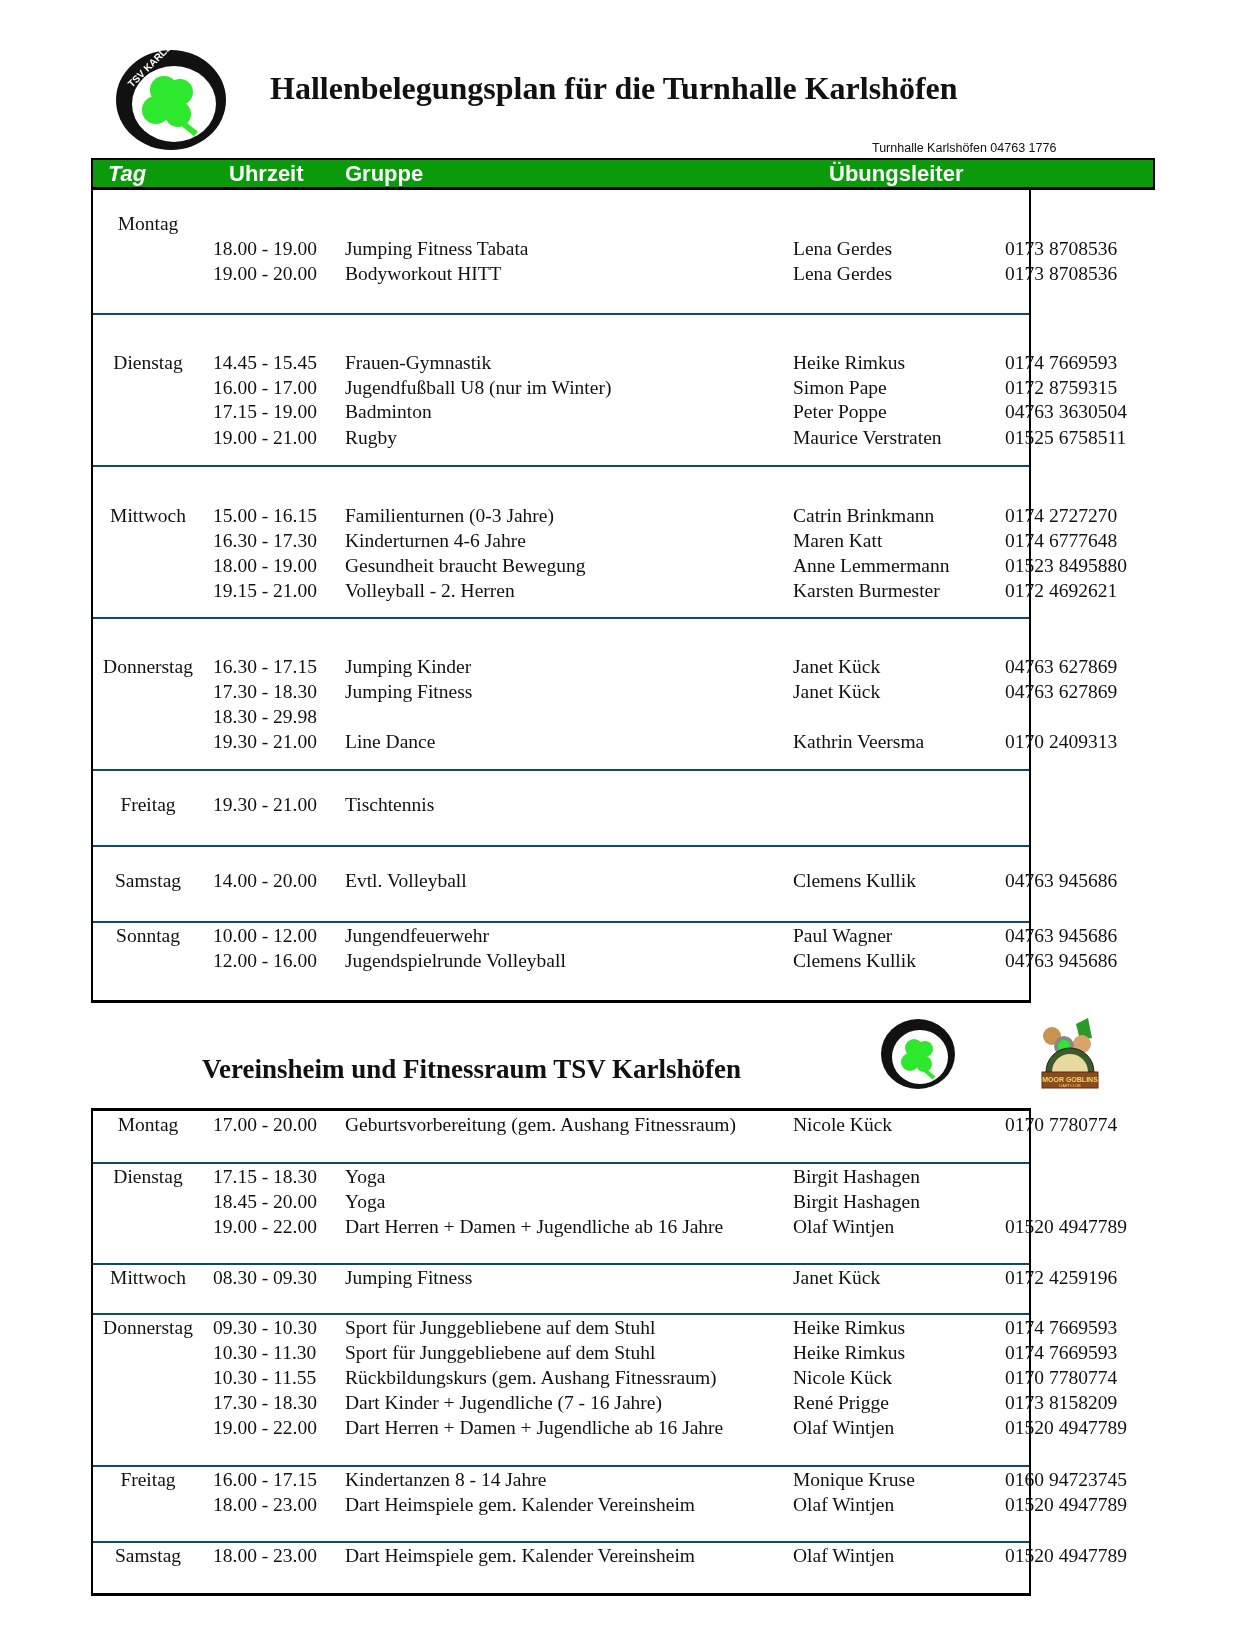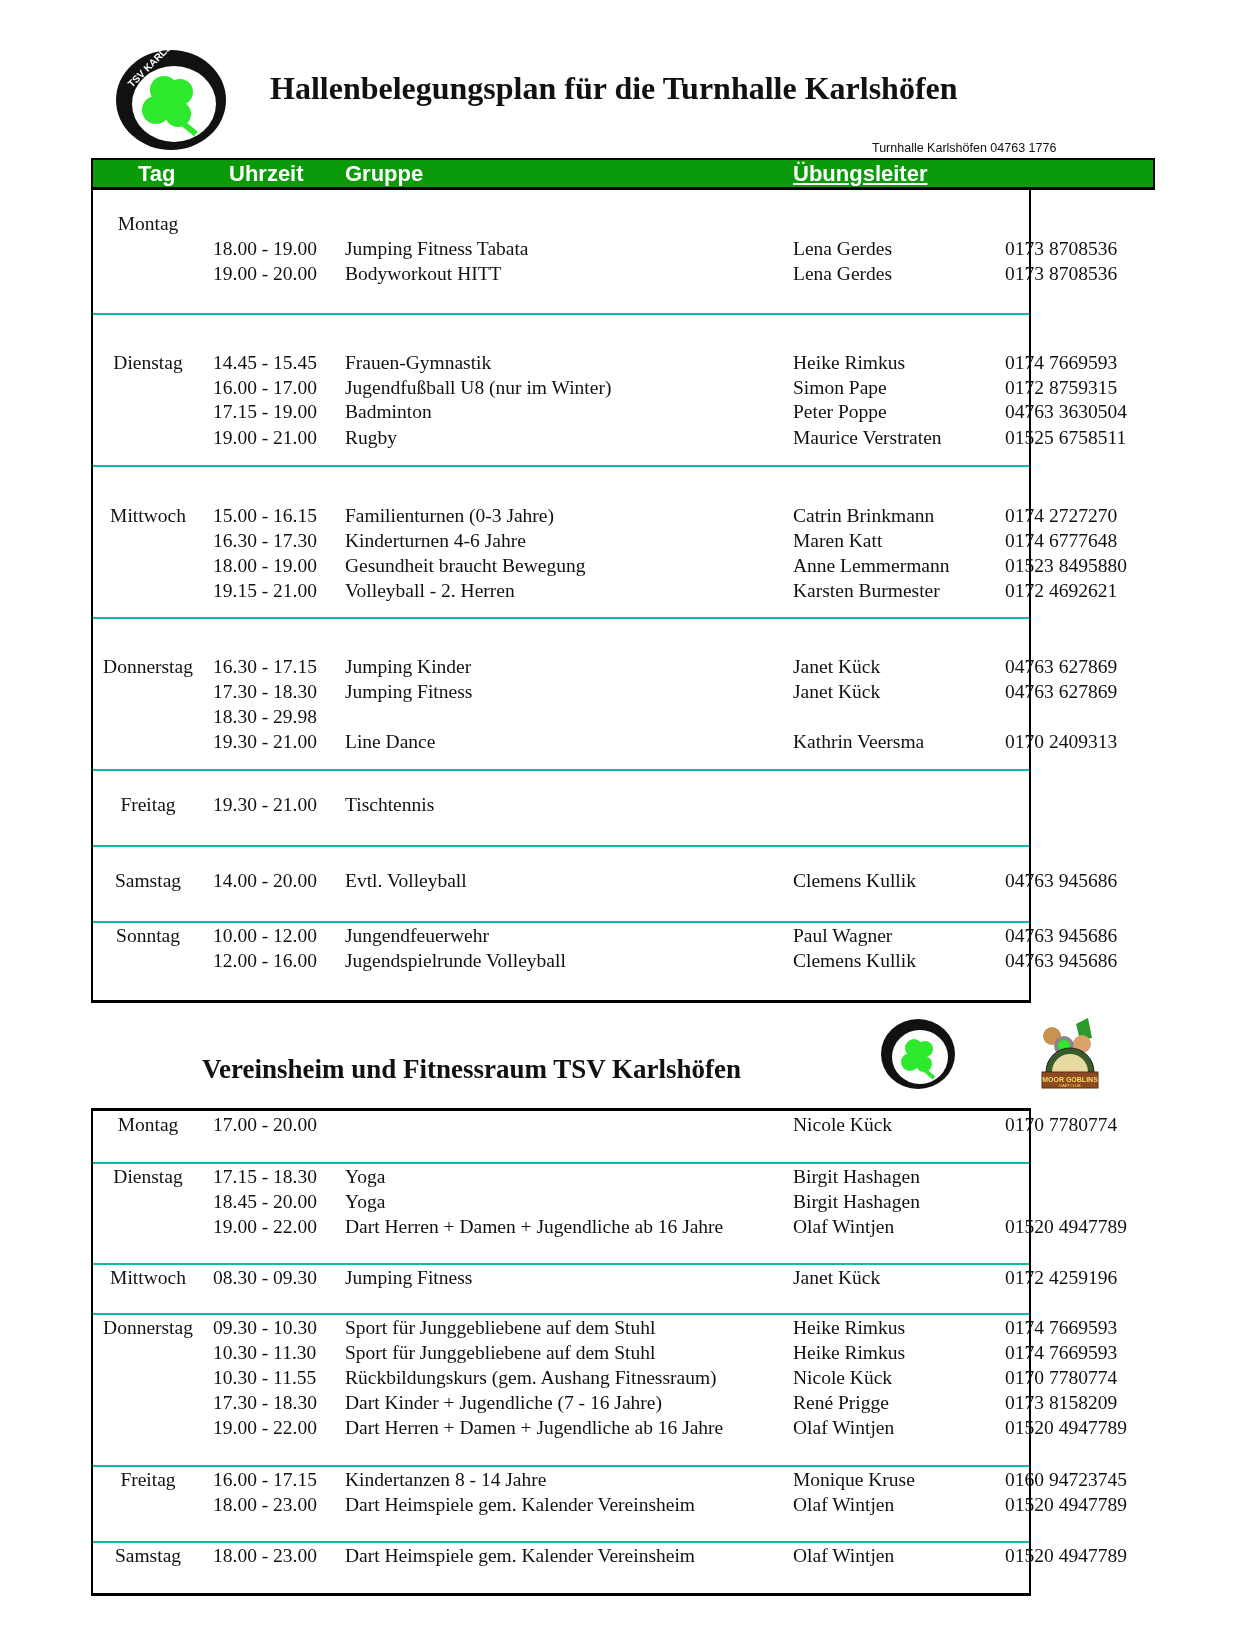--- a/index.html
+++ b/index.html
@@ -6,21 +6,21 @@
   body { width: 1260px; height: 1644px; position: relative; overflow: hidden;
          font-family: "Liberation Serif", "DejaVu Serif", serif; color: #111; }
   .abs { position: absolute; }
   .title { font-family: "Liberation Serif", serif; font-weight: bold; font-size: 32px; white-space: nowrap; }
   .contact-note { font-family: Liberation Sans, sans-serif; font-size: 12.5px; white-space: nowrap; }
   .logo { position: absolute; }
   .table { position: absolute; left: 91px; width: 940px; border: 2px solid #000; border-top-width: 3px; border-bottom-width: 3px; box-sizing: border-box; }
   .hdr { position: absolute; left: 91px; width: 1064px; height: 32px; background: #0a9a0a; border: 2px solid #000; border-top-width: 2px; border-bottom-width: 3px; box-sizing: border-box; }
   .hdr span { position: absolute; top: 1px; font-family: "Liberation Sans", sans-serif; font-weight: bold; font-size: 22px; color: #fff; white-space: nowrap; }
   .block { position: absolute; left: 0; width: 100%; box-sizing: border-box; }
-  .block.sep { border-top: 2px solid #14b8a6; }
+  .block.sep { border-top: 2px solid #0c4a6e; }
   .day { position: absolute; left: 0; width: 110px; text-align: center; font-size: 19.5px; white-space: nowrap; }
   .row { position: absolute; left: 0; width: 100%; height: 25px; font-size: 19.5px; white-space: nowrap; }
   .row .t { position: absolute; left: 120px; }
   .row .g { position: absolute; left: 252px; }
   .row .l { position: absolute; left: 700px; }
   .row .p { position: absolute; left: 912px; }
 </style>
 </head>
 <body>
 
@@ -37,24 +37,24 @@
     </g>
     <path d="M62 68 L84 86" stroke="#2ee82e" stroke-width="6"></path>
     <text x="20" y="40" fill="#fff" font-family="Liberation Sans, sans-serif" font-weight="bold" font-size="10" transform="rotate(-45 20 40)">TSV KARLSHÖFEN</text>
   </svg>
 </div>
 
 <div class="abs title" style="left:270px; top:70px;">Hallenbelegungsplan für die Turnhalle Karlshöfen</div>
 <div class="abs contact-note" style="left:872px; top:141px;">Turnhalle Karlshöfen   04763 1776</div>
 
 <div class="hdr" style="top:158px;">
-  <span style="left:45px;">Tag</span>
+  <span style="left:15px;font-style:italic;">Tag</span>
   <span style="left:136px;">Uhrzeit</span>
   <span style="left:252px;">Gruppe</span>
-  <span style="left:700px;text-decoration:underline;">Übungsleiter</span>
+  <span style="left:736px;">Übungsleiter</span>
 </div>
 
 <div class="table" style="top:187px; height:816px; border-top-width:0;" id="t1">
     <div class="block" style="top: 0px; height: 126px;">
       <div class="day" style="top: 26px;">Montag</div>
       <div class="row" style="top: 51px;">
         <span class="t">18.00 - 19.00</span>
         <span class="g">Jumping Fitness Tabata</span>
         <span class="l">Lena Gerdes</span>
         <span class="p">0173 8708536</span>
@@ -212,20 +212,21 @@
     <text x="38" y="66" text-anchor="middle" fill="#f4d86a" font-family="Liberation Sans, sans-serif" font-size="7" font-weight="bold">MOOR GOBLINS</text>
     <text x="38" y="71" text-anchor="middle" fill="#f4d86a" font-family="Liberation Sans, sans-serif" font-size="4">DARTCLUB</text>
   </svg>
 </div>
 
 <div class="table" style="top:1108px; height:488px;" id="t2">
     <div class="block" style="top: 0px; height: 51px;">
       <div class="day" style="top: 3px;">Montag</div>
       <div class="row" style="top: 3px;">
         <span class="t">17.00 - 20.00</span>
+        <span class="g">Geburtsvorbereitung (gem. Aushang Fitnessraum)</span>
         <span class="l">Nicole Kück</span>
         <span class="p">0170 7780774</span>
       </div>
     </div>
     <div class="block sep" style="top: 51px; height: 101px;">
       <div class="day" style="top: 2px;">Dienstag</div>
       <div class="row" style="top: 2px;">
         <span class="t">17.15 - 18.30</span>
         <span class="g">Yoga</span>
         <span class="l">Birgit Hashagen</span>

